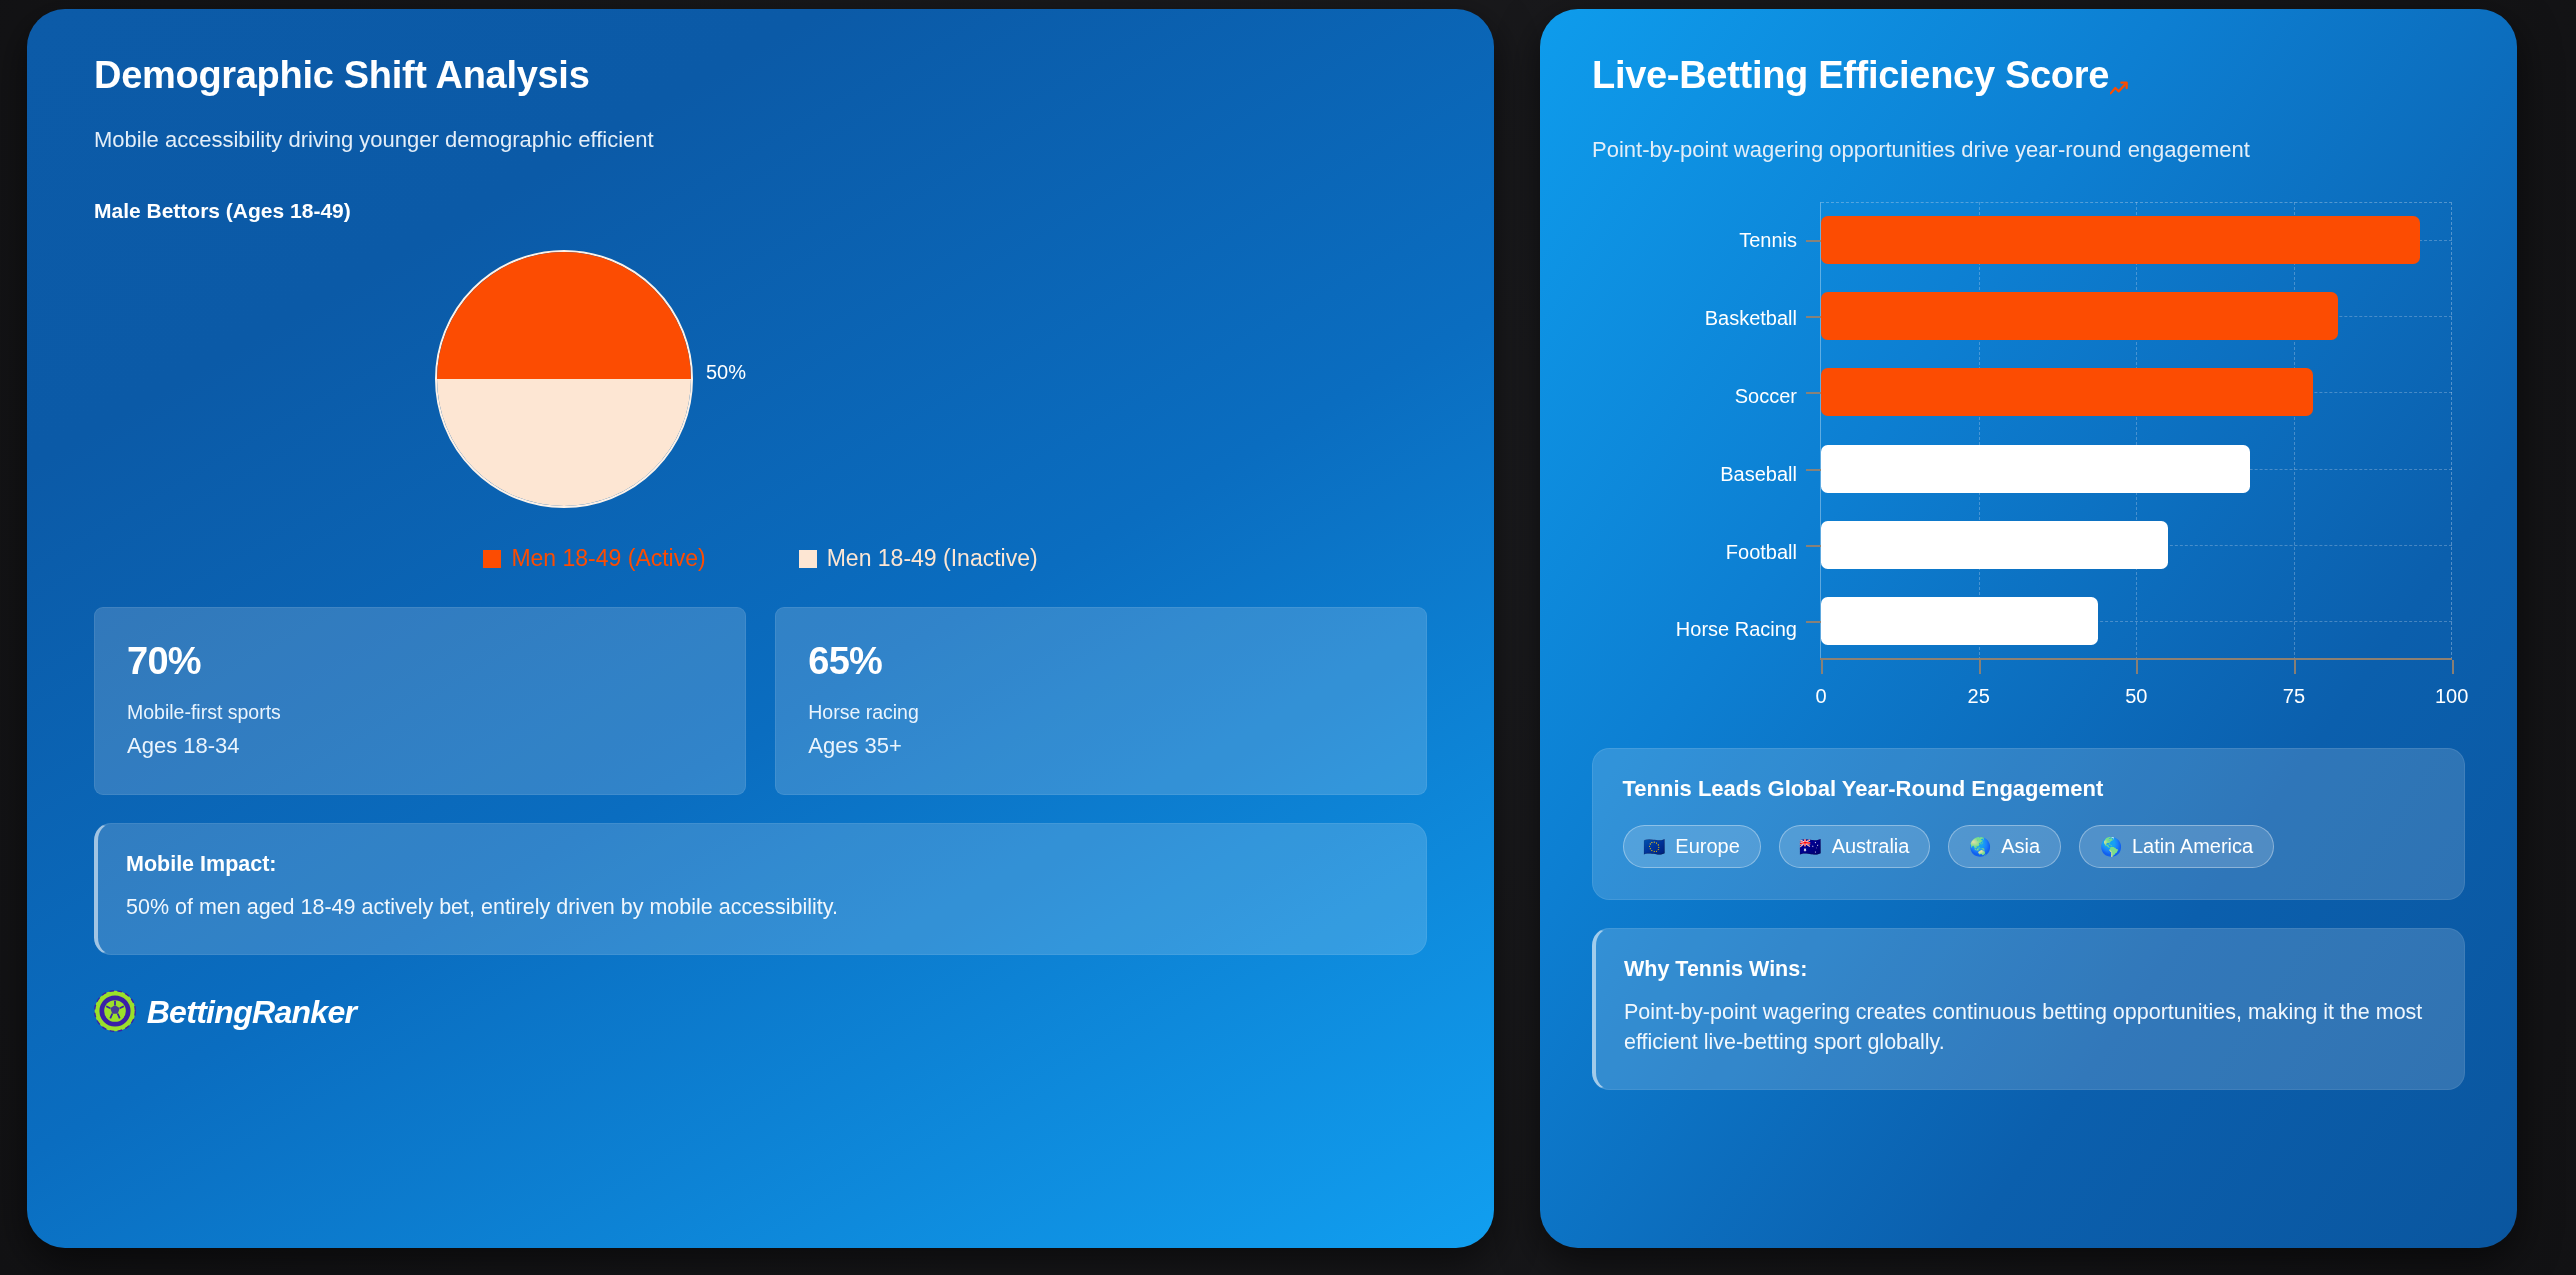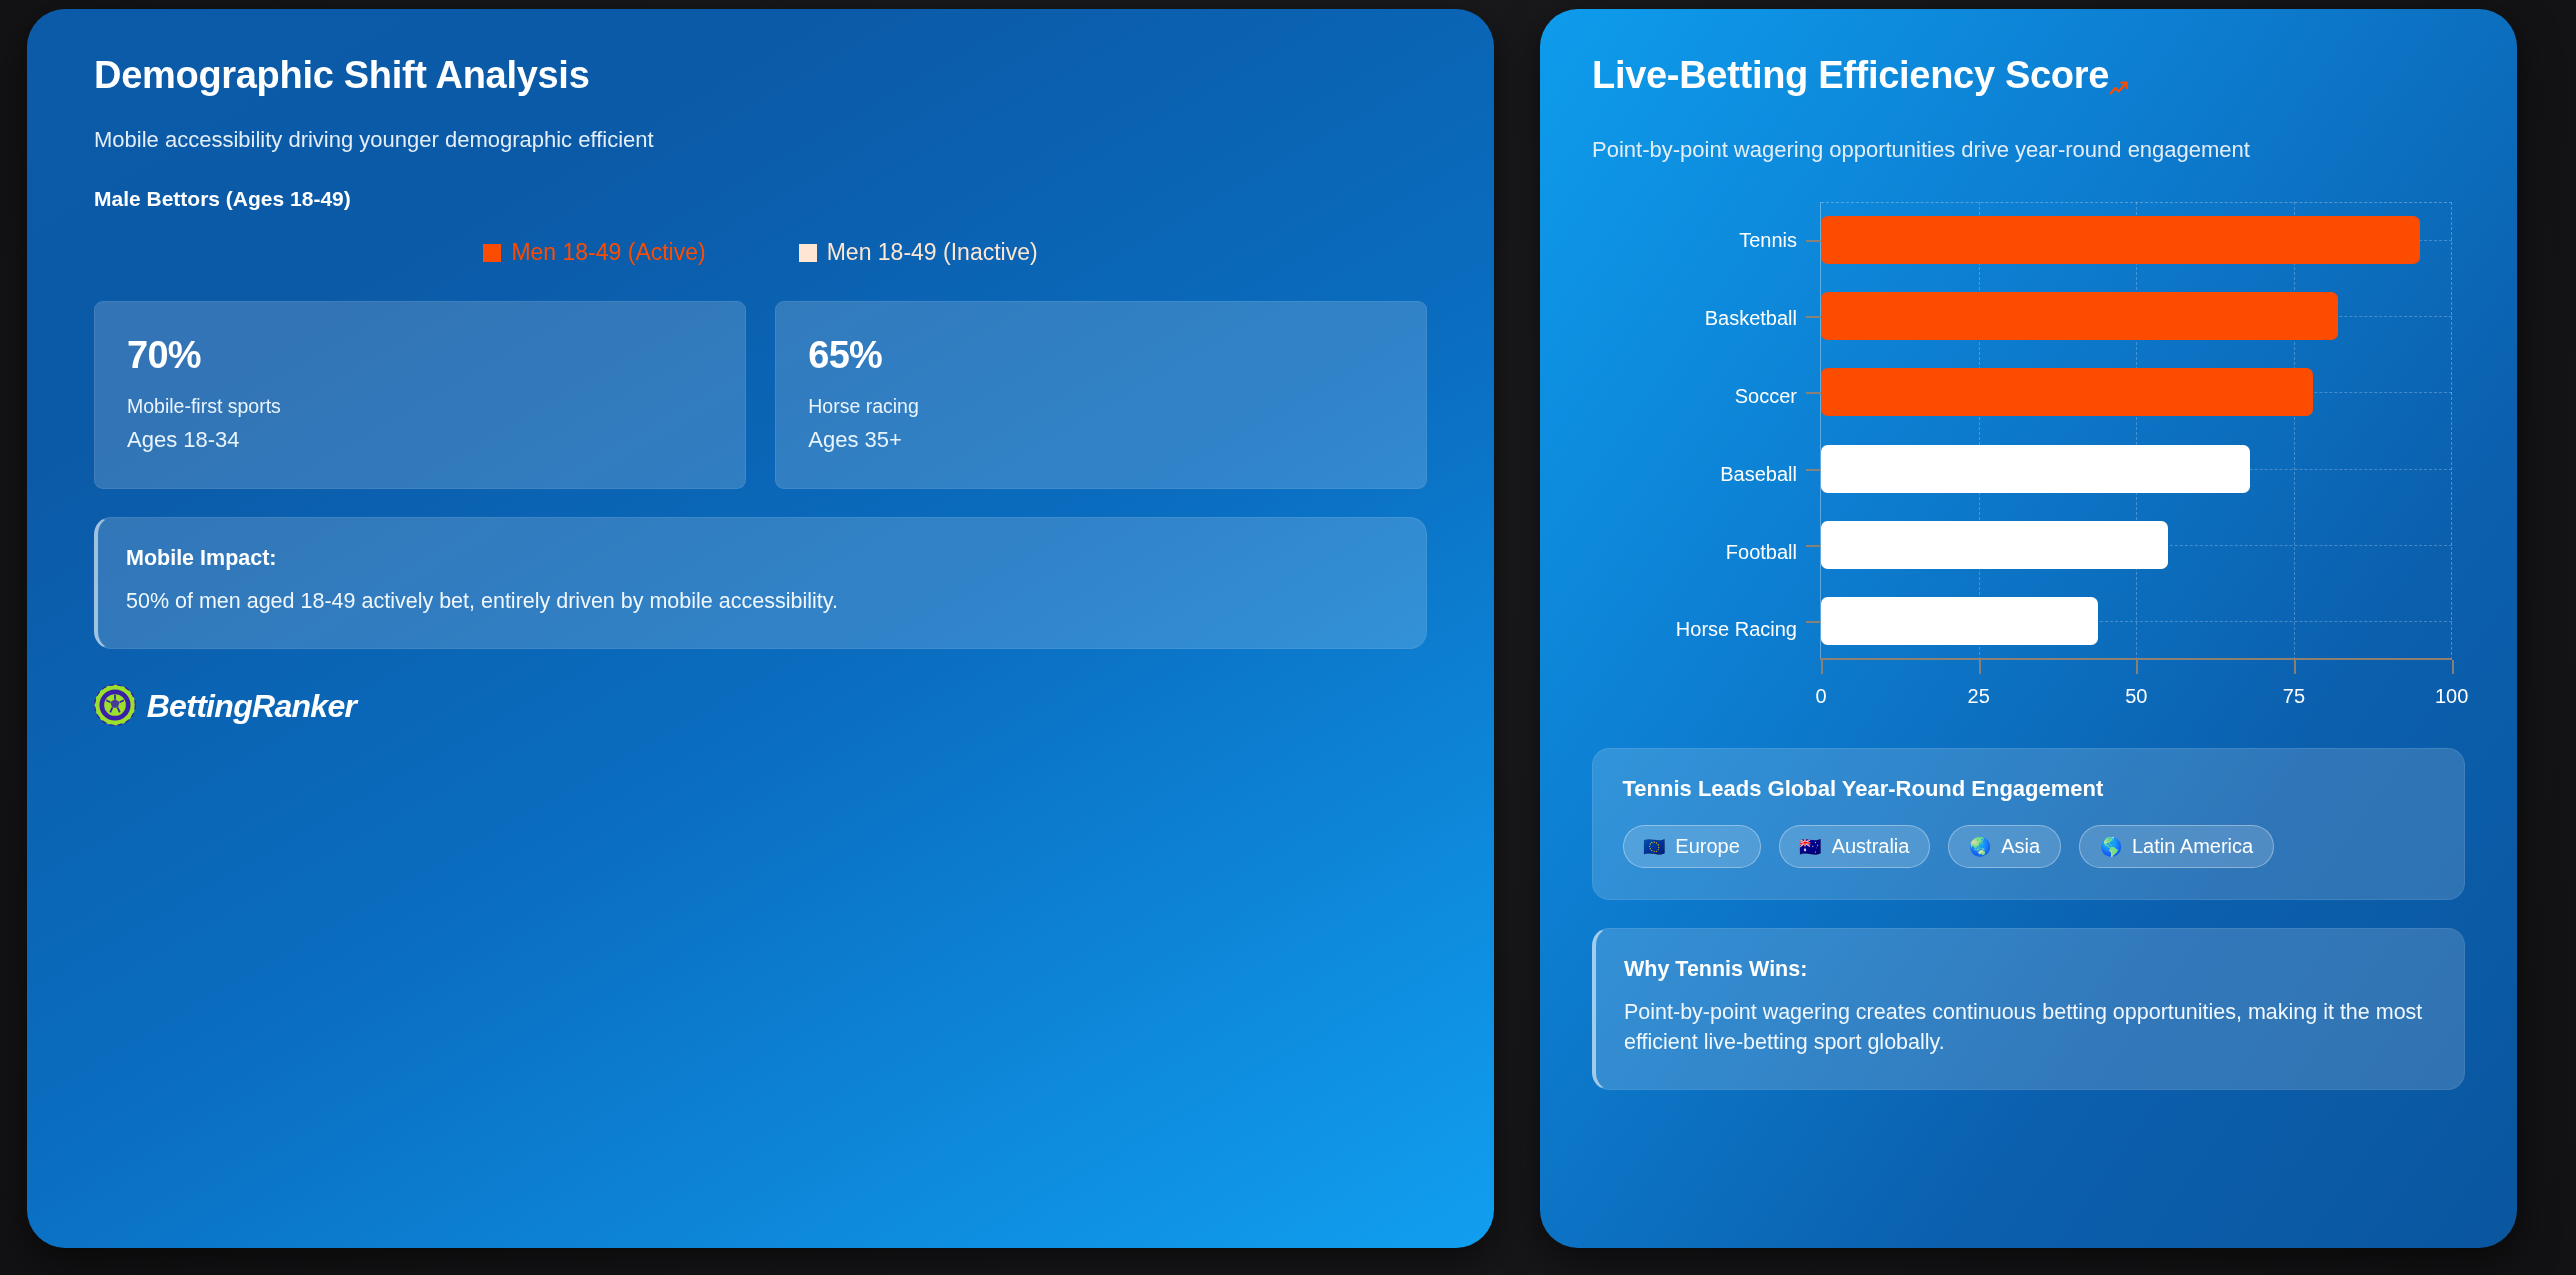--- a/index.html
+++ b/index.html
@@ -47,21 +47,21 @@
     line-height: 1.05;
   }
   .trend-icon { margin-left: 1.3px; margin-top: 9.4px; flex: 0 0 auto; }
   .h-sub {
     margin-top: 31px;
     font-size: 22px;
     color: #e4eef8;
     font-weight: normal;
   }
   .section-label {
-    margin-top: 34px;
+    margin-top: 46px;
     font-size: 21px;
     font-weight: bold;
     color: #ffffff;
   }
 
   
   .pie-wrap {
     position: relative;
     height: 282px;
     margin-top: 12px;
@@ -236,20 +236,27 @@
   <section class="panel panel-left">
 
     <h1 class="h-title">
       <span>Demographic Shift Analysis</span>
     </h1>
 
     <p class="h-sub">Mobile accessibility driving younger demographic efficient</p>
 
     <h2 class="section-label">Male Bettors (Ages 18-49)</h2>
 
+    <div class="pie-wrap">
+      <div class="pie">
+        <div class="pie-top" style="background:#FC4C02"></div>
+        <div class="pie-bot" style="background:#FDE6D3"></div>
+      </div>
+      <span class="pie-label">50%</span>
+    </div>
 
     <div class="legend">
       <div class="legend-item">
         <span class="legend-swatch" style="background:#FC4C02"></span>
         <span class="legend-text" style="color:#FC4C02">Men 18-49 (Active)</span>
       </div>
       <div class="legend-item">
         <span class="legend-swatch" style="background:#FDE6D3"></span>
         <span class="legend-text" style="color:#FDE6D3">Men 18-49 (Inactive)</span>
       </div>

